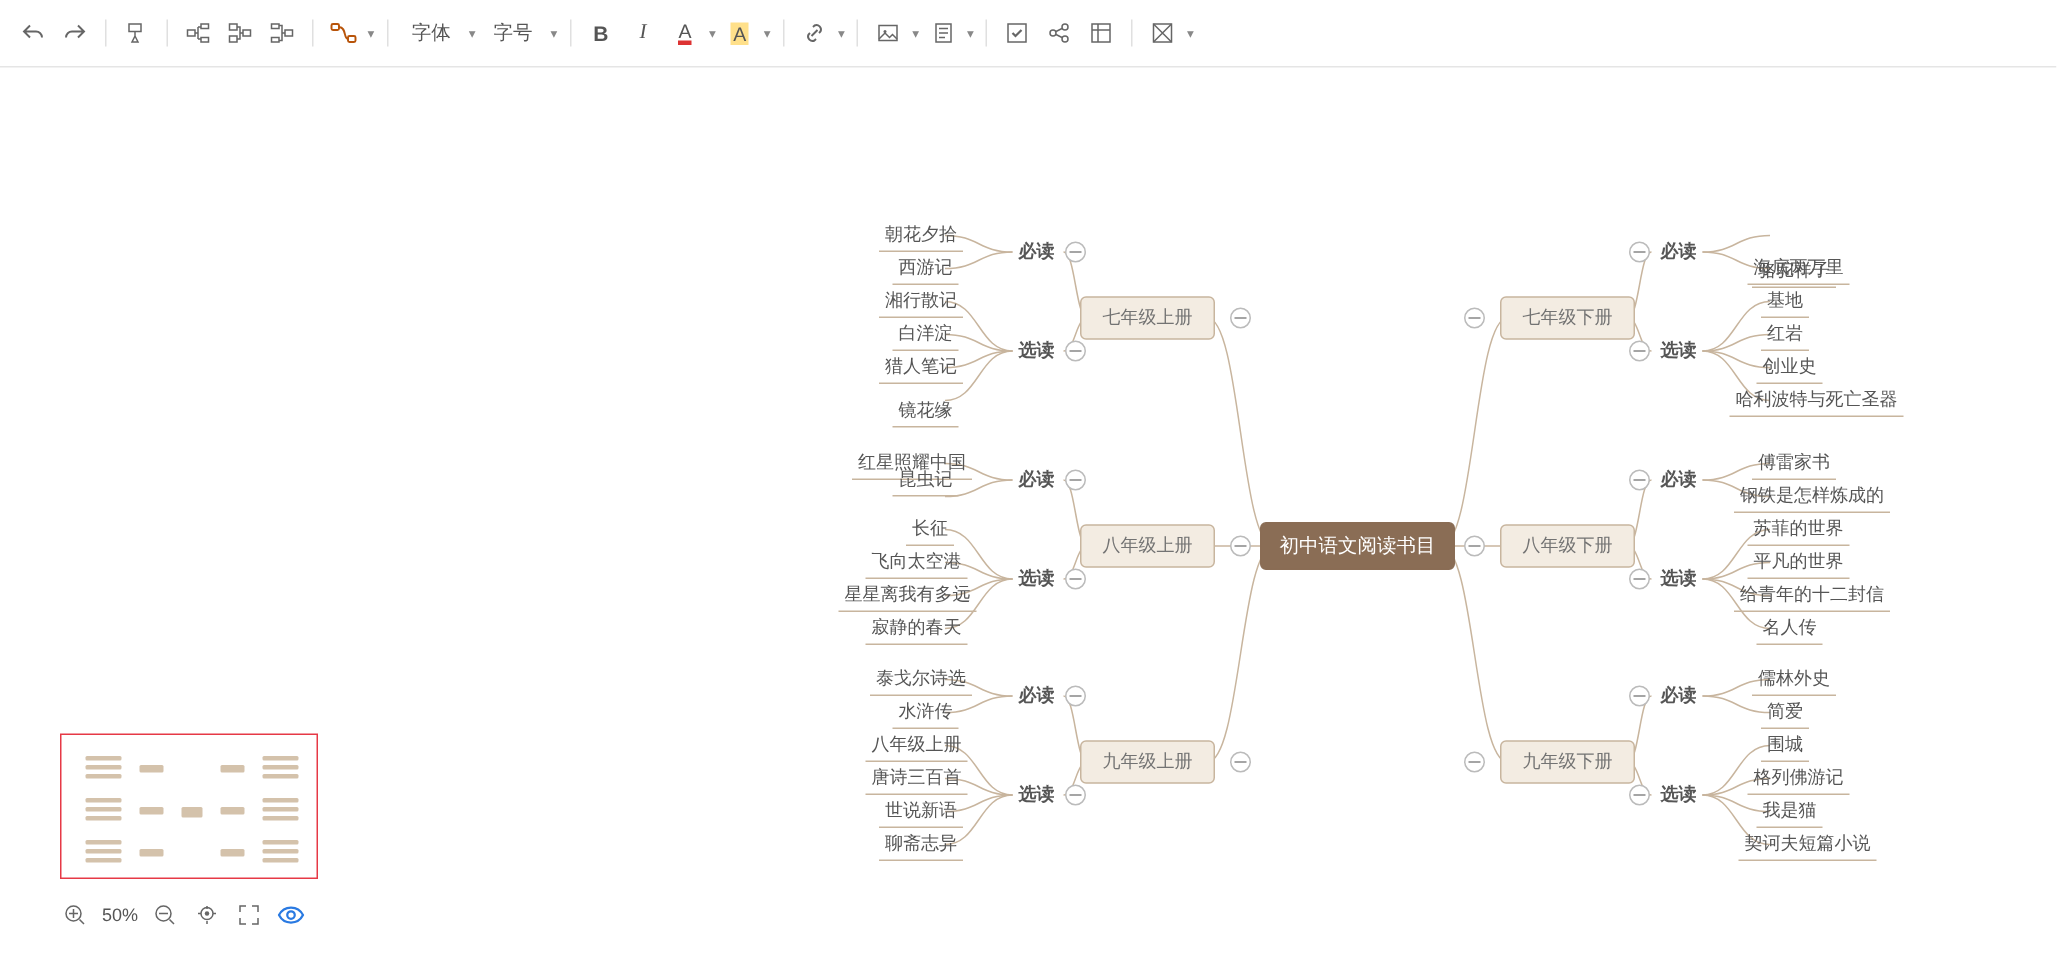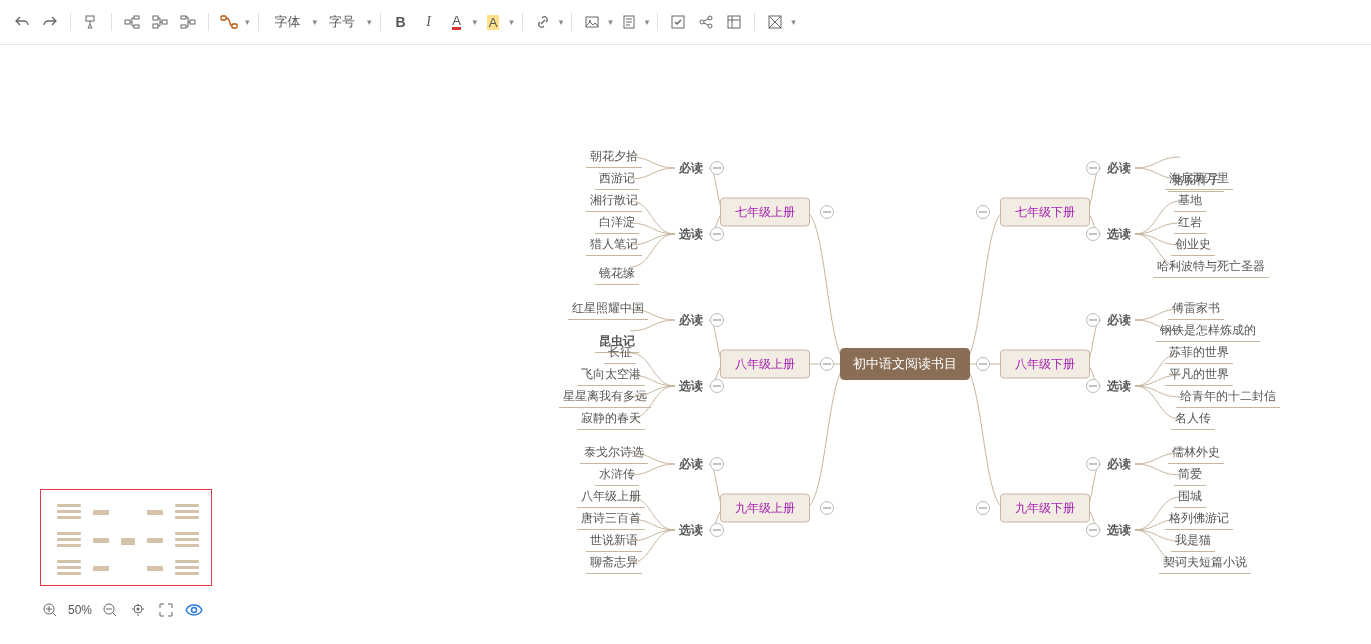--- a/index.html
+++ b/index.html
@@ -5,21 +5,21 @@
   html,body{margin:0;padding:0;width:1371px;height:644px;font-family:"Microsoft YaHei",Arial,sans-serif;background:#fff;overflow:hidden;}
   
   .toolbar{display:flex;align-items:center;height:36px;padding:4px 10px;border-bottom:1px solid #e5e5e5;gap:4px;font-size:13px;color:#555;}
   .tb-btn{width:24px;height:24px;display:flex;align-items:center;justify-content:center;border-radius:3px;cursor:pointer;}
   .tb-sep{width:1px;height:18px;background:#e0e0e0;margin:0 4px;}
   .tb-label{padding:0 8px;cursor:pointer;display:flex;align-items:center;gap:4px;}
   .dd{font-size:9px;color:#888;}
   svg{display:block;}
   
   .canvas{position:absolute;left:0;top:44px;right:0;bottom:0;}
-  .node{position:absolute;border:1px solid #c8b59e;border-radius:4px;background:#fff;padding:3px 10px;font-size:12px;color:#a21caf;white-space:nowrap;transform:translate(-50%,-50%);}
+  .node{position:absolute;border:1px solid #c8b59e;border-radius:4px;background:#fff;padding:3px 10px;font-size:12px;color:#737373;white-space:nowrap;transform:translate(-50%,-50%);}
   .node.root{background:#8a6d55;color:#fff;border-color:#8a6d55;padding:6px 12px;font-size:13px;}
   .node.grade{background:#f3ece2;border-color:#c8b59e;padding:5px 14px;}
   .node.cat{border:none;background:transparent;padding:0;font-size:12px;color:#555;font-weight:bold;}
   .node.leaf{border:none;border-bottom:1px solid #c8b59e;border-radius:0;background:transparent;padding:2px 4px;font-size:12px;color:#555;}
   .toggle{position:absolute;width:12px;height:12px;border:1px solid #bbb;border-radius:50%;background:#fff;transform:translate(-50%,-50%);}
   .toggle::before{content:"";position:absolute;left:2px;right:2px;top:50%;height:1px;background:#888;transform:translateY(-50%);}
   .wire{position:absolute;left:0;top:0;width:100%;height:100%;pointer-events:none;}
   .wire path{fill:none;stroke:#c8b59e;stroke-width:1;}
   
   .minimap{position:absolute;left:40px;bottom:58px;width:170px;height:95px;border:1px solid #e63946;background:#fff;}
@@ -240,21 +240,21 @@
     <div class="node leaf" style="left: 617px; top: 135px;">西游记</div>
     <div class="node leaf" style="left: 614px; top: 157px;">湘行散记</div>
     <div class="node leaf" style="left: 617px; top: 179px;">白洋淀</div>
     <div class="node leaf" style="left: 614px; top: 201px;">猎人笔记</div>
     <div class="node leaf" style="left: 617px; top: 230px;">镜花缘</div>
     <div class="node cat" style="left: 691px; top: 276px;">必读</div>
     <div class="node cat" style="left: 691px; top: 342px;">选读</div>
     <div class="toggle" style="left: 717px; top: 276px;"></div>
     <div class="toggle" style="left: 717px; top: 342px;"></div>
     <div class="node leaf" style="left: 608px; top: 265px;">红星照耀中国</div>
-    <div class="node leaf" style="left: 617px; top: 298px; font-weight: bold;">昆虫记</div>
+    <div class="node leaf" style="left: 617px; top: 276px;">昆虫记</div>
     <div class="node leaf" style="left: 620px; top: 309px;">长征</div>
     <div class="node leaf" style="left: 611px; top: 331px;">飞向太空港</div>
     <div class="node leaf" style="left: 605px; top: 353px;">星星离我有多远</div>
     <div class="node leaf" style="left: 611px; top: 375px;">寂静的春天</div>
     <div class="node cat" style="left: 691px; top: 420px;">必读</div>
     <div class="node cat" style="left: 691px; top: 486px;">选读</div>
     <div class="toggle" style="left: 717px; top: 420px;"></div>
     <div class="toggle" style="left: 717px; top: 486px;"></div>
     <div class="node leaf" style="left: 614px; top: 409px;">泰戈尔诗选</div>
     <div class="node leaf" style="left: 617px; top: 431px;">水浒传</div>
@@ -273,21 +273,21 @@
     <div class="node leaf" style="left: 1193px; top: 201px;">创业史</div>
     <div class="node leaf" style="left: 1211px; top: 223px;">哈利波特与死亡圣器</div>
     <div class="node cat" style="left: 1119px; top: 276px;">必读</div>
     <div class="node cat" style="left: 1119px; top: 342px;">选读</div>
     <div class="toggle" style="left: 1093px; top: 276px;"></div>
     <div class="toggle" style="left: 1093px; top: 342px;"></div>
     <div class="node leaf" style="left: 1196px; top: 265px;">傅雷家书</div>
     <div class="node leaf" style="left: 1208px; top: 287px;">钢铁是怎样炼成的</div>
     <div class="node leaf" style="left: 1199px; top: 309px;">苏菲的世界</div>
     <div class="node leaf" style="left: 1199px; top: 331px;">平凡的世界</div>
-    <div class="node leaf" style="left: 1208px; top: 353px; margin-left: 20px;">给青年的十二封信</div>
+    <div class="node leaf" style="left: 1208px; top: 353px;">给青年的十二封信</div>
     <div class="node leaf" style="left: 1193px; top: 375px;">名人传</div>
     <div class="node cat" style="left: 1119px; top: 420px;">必读</div>
     <div class="node cat" style="left: 1119px; top: 486px;">选读</div>
     <div class="toggle" style="left: 1093px; top: 420px;"></div>
     <div class="toggle" style="left: 1093px; top: 486px;"></div>
     <div class="node leaf" style="left: 1196px; top: 409px;">儒林外史</div>
     <div class="node leaf" style="left: 1190px; top: 431px;">简爱</div>
     <div class="node leaf" style="left: 1190px; top: 453px;">围城</div>
     <div class="node leaf" style="left: 1199px; top: 475px;">格列佛游记</div>
     <div class="node leaf" style="left: 1193px; top: 497px;">我是猫</div>

